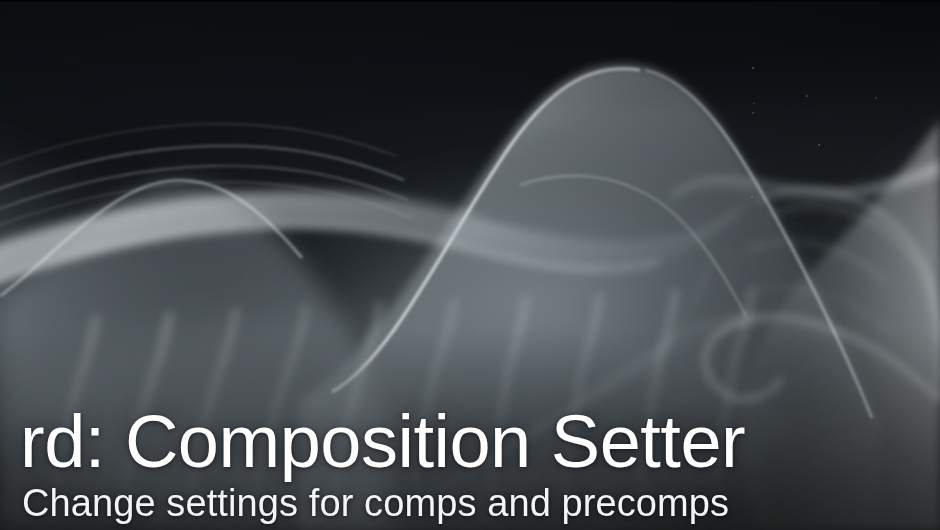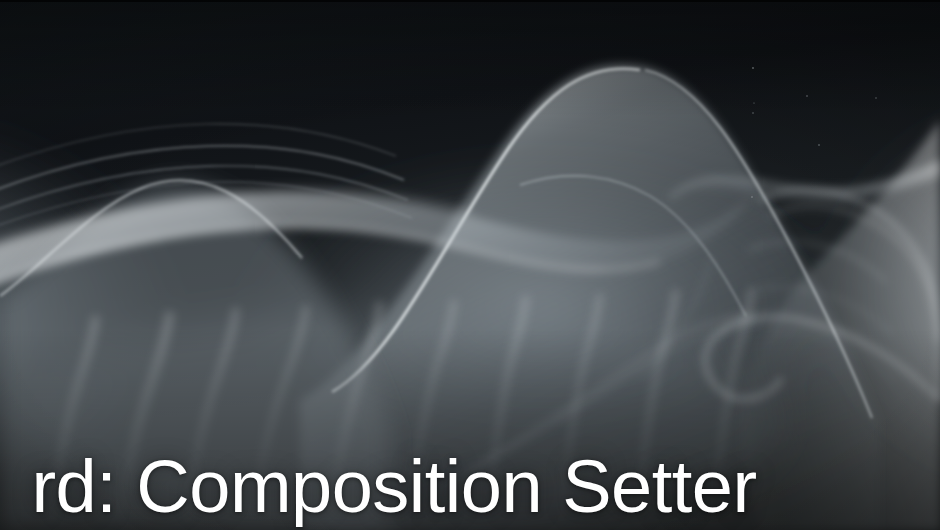--- a/index.html
+++ b/index.html
@@ -25,21 +25,20 @@
     display: block;
   }
   .text-layer {
     position: absolute;
     left: 0;
     bottom: 0;
     width: 768px;
     padding: 0 0 6px 20px;
     box-sizing: border-box;
     z-index: 5;
-    text-align: center;
   }
   #banner-title {
     margin: 0;
     font-family: "Liberation Sans", sans-serif;
     font-weight: 300;
     font-size: 74px;
     line-height: 1.0;
     letter-spacing: -0.5px;
     color: #ffffff;
     text-shadow: 0 1px 5px rgba(0,0,0,0.55), 0 0 22px rgba(0,0,0,0.4);
@@ -239,15 +238,16 @@
       <circle cx="754" cy="103" r="0.6"></circle>
       <circle cx="876" cy="98" r="0.7"></circle>
     </g>
   </svg>
 
   <div class="vignette"></div>
   <div class="top-hairline"></div>
 
   <div class="text-layer">
     <h1 id="banner-title">rd: Composition Setter</h1>
+    <div id="banner-subtitle">Change settings for comps and precomps</div>
   </div>
 
 </div>
 
 </body></html>

